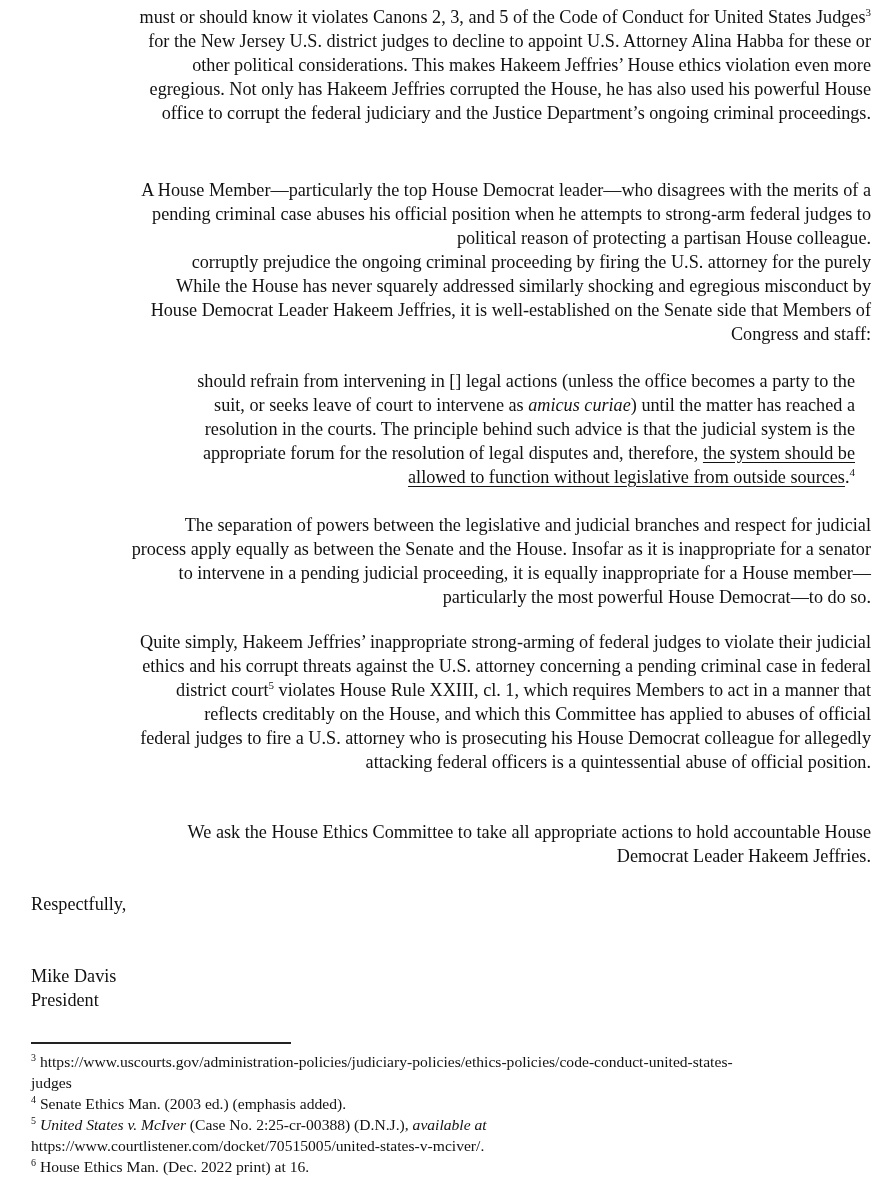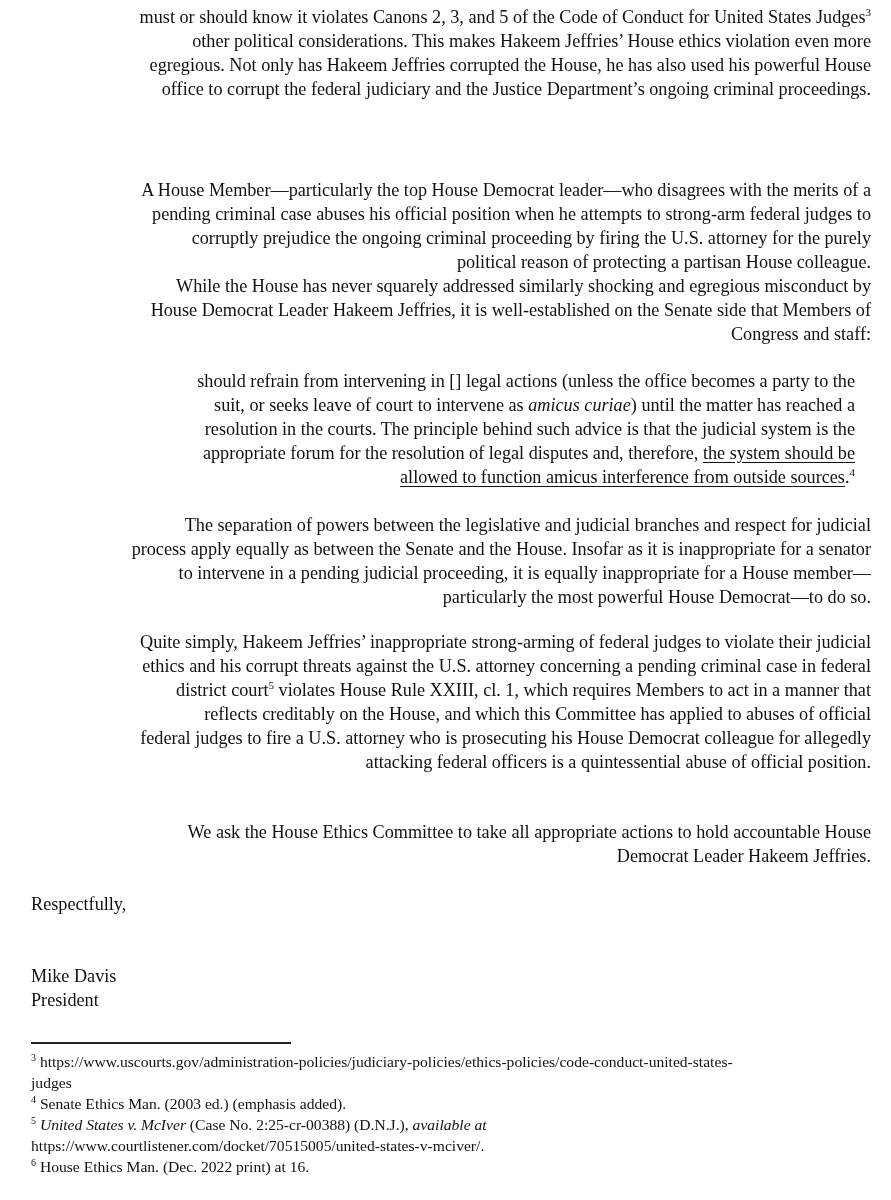--- a/index.html
+++ b/index.html
@@ -62,44 +62,45 @@
     }
     i { font-style: italic; }
   </style>
 </head>
 <body>
 
 <div class="page">
 
   <p class="para" style="top:5px;">
     <span class="line"><span>must or should know it violates Canons 2, 3, and 5 of the Code of Conduct for United States Judges</span><sup>3</sup></span>
+    <span class="line">for the New Jersey U.S. district judges to decline to appoint U.S. Attorney Alina Habba for these or</span>
     <span class="line">other political considerations. This makes Hakeem Jeffries’ House ethics violation even more</span>
     <span class="line">egregious. Not only has Hakeem Jeffries corrupted the House, he has also used his powerful House</span>
     <span class="line">office to corrupt the federal judiciary and the Justice Department’s ongoing criminal proceedings.</span>
   </p>
 
   <p class="para" style="top:157px;margin-top:21px;">
     <span class="line">A House Member—particularly the top House Democrat leader—who disagrees with the merits of a</span>
     <span class="line">pending criminal case abuses his official position when he attempts to strong-arm federal judges to</span>
+    <span class="line">political reason of protecting a partisan House colleague.</span>
     <span class="line">corruptly prejudice the ongoing criminal proceeding by firing the U.S. attorney for the purely</span>
-    <span class="line">political reason of protecting a partisan House colleague.</span>
   </p>
 
   <p class="para" style="top:274px;">
     <span class="line">While the House has never squarely addressed similarly shocking and egregious misconduct by</span>
     <span class="line">House Democrat Leader Hakeem Jeffries, it is well-established on the Senate side that Members of</span>
     <span class="line">Congress and staff:</span>
   </p>
 
   <p class="quote" style="top:369px;">
     <span class="line">should refrain from intervening in [] legal actions (unless the office becomes a party to the</span>
     <span class="line"><span>suit, or seeks leave of court to intervene as </span><i>amicus curiae</i><span>) until the matter has reached a</span></span>
     <span class="line">resolution in the courts. The principle behind such advice is that the judicial system is the</span>
     <span class="line"><span>appropriate forum for the resolution of legal disputes and, therefore, </span><span class="u">the system should be</span></span>
-    <span class="line"><span class="u">allowed to function amicus interference from outside sources</span><span>.</span><sup>4</sup></span>
+    <span class="line"><span class="u">allowed to function without legislative from outside sources</span><span>.</span><sup>4</sup></span>
   </p>
 
   <p class="para" style="top:513px;">
     <span class="line">The separation of powers between the legislative and judicial branches and respect for judicial</span>
     <span class="line">process apply equally as between the Senate and the House. Insofar as it is inappropriate for a senator</span>
     <span class="line">to intervene in a pending judicial proceeding, it is equally inappropriate for a House member—</span>
     <span class="line">particularly the most powerful House Democrat—to do so.</span>
   </p>
 
   <p class="para" style="top:630px;">

